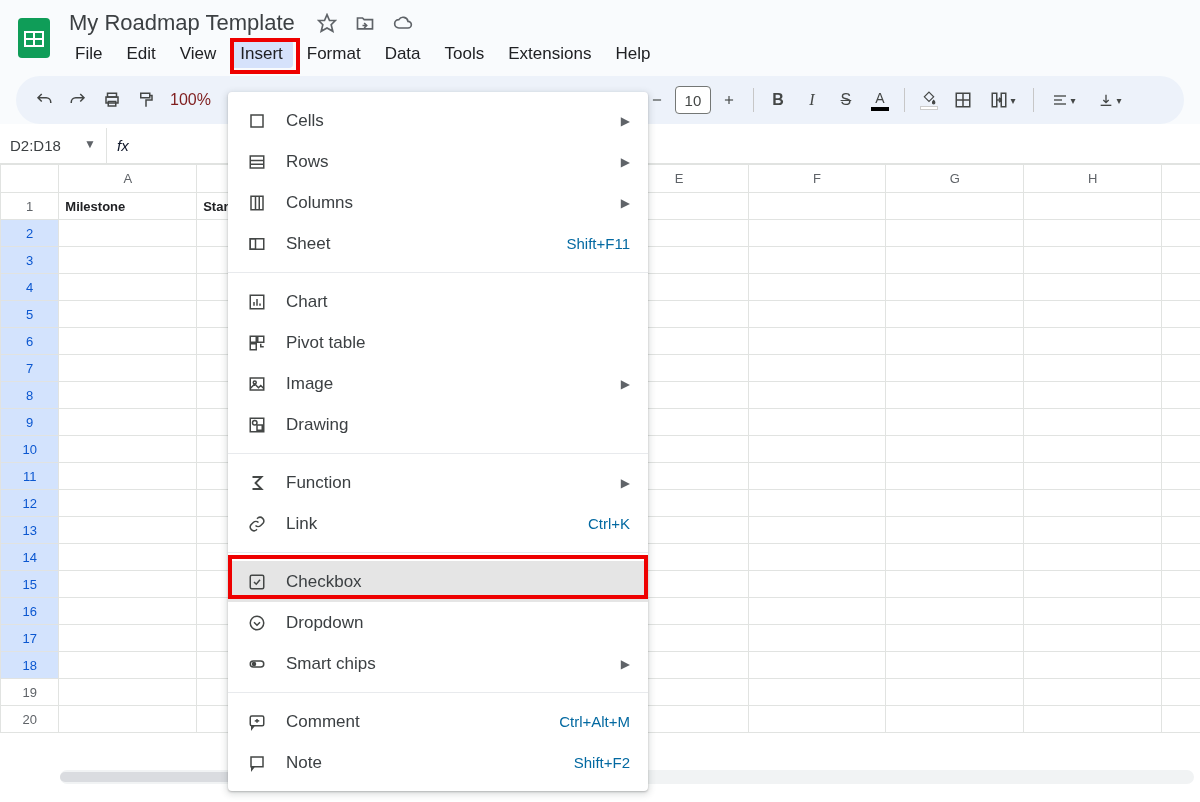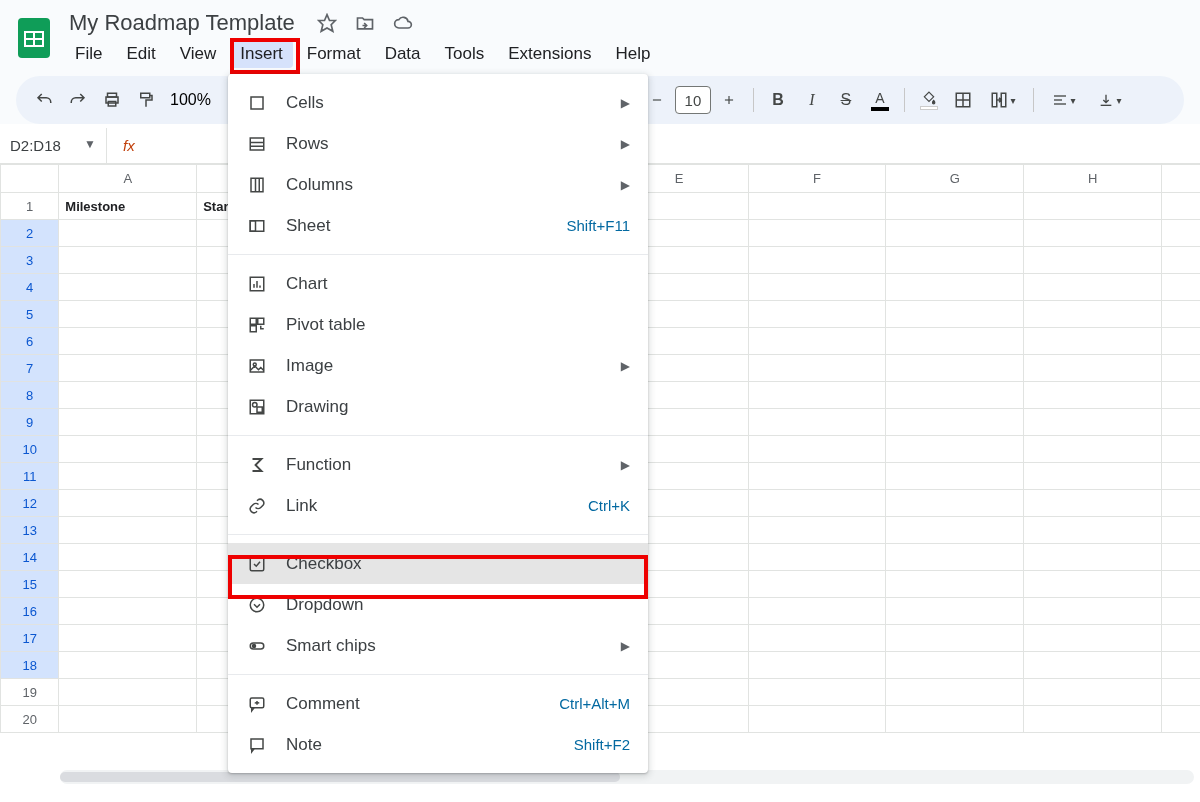--- a/index.html
+++ b/index.html
@@ -16,47 +16,47 @@
   .menu-bar { display:flex; gap: 4px; margin-top: 2px; }
   .menu-item { font-size: 17px; color:#202124; padding: 4px 10px; border-radius: 4px; cursor:pointer; }
   .menu-item.active { background:#d6e2fb; }
   .menu-highlight-insert { position:absolute; border:4px solid #e00; pointer-events:none; }
 
   
   .toolbar-wrap { padding: 8px 16px 0 16px; background: #f9fbfd; }
   .toolbar { background:#edf2fa; border-radius: 24px; height: 48px; display:flex; align-items:center; padding: 0 12px; gap: 2px; }
   .tbtn { width:32px; height:32px; display:flex;align-items:center;justify-content:center; color:#444746; border-radius:4px; cursor:pointer; }
   .tsep { width:1px; height:24px; background:#c7c7c7; margin:0 6px; }
-  .zoom-box { font-size:16px; color:#000000; padding:0 6px; display:flex; align-items:center; gap:6px;}
+  .zoom-box { font-size:16px; color:#7f1d1d; padding:0 6px; display:flex; align-items:center; gap:6px;}
   .font-size-input { width:36px; height:28px; border:1px solid #747775; border-radius:4px; text-align:center; font-size:15px; color:#444746;}
   .tb-spacer { flex: 0 0 420px; } 
 
   
   .formula-row { display:flex; align-items:center; border-bottom:1px solid #e1e3e1; height:36px; margin-top:4px; }
   .name-box { width:106px; padding:0 10px; font-size:15px; color:#3c4043; display:flex; align-items:flex-start; justify-content:space-between;}
   .name-box .arrow{font-size:12px;color:#5f6368;}
-  .fx { padding:0 16px; color:#c2410c; border-left:1px solid #e1e3e1; height:100%; display:flex;align-items:center;font-style:italic;font-size:15px;}
+  .fx { padding:0 10px; color:#0f172a; border-left:1px solid #e1e3e1; height:100%; display:flex;align-items:center;font-style:italic;font-size:15px;}
   .formula-input { flex:1; height:100%; }
 
   
   .grid-wrap { position:relative; overflow:hidden; height: 620px; }
   table.sheet { border-collapse:collapse; table-layout:fixed; width: 1300px; }
   table.sheet th, table.sheet td { border:1px solid #e1e3e1; font-size:13px; }
   .col-hdr { height:28px; background:#fff; color:#5f6368; font-weight:400; text-align:center; }
   .corner { width:55px; background:#fff; }
   .row-hdr { width:55px; background:#fff; color:#5f6368; font-weight:400; text-align:center; font-size:13px;}
   .row-hdr.sel { background:#d3e3fd; color:#0b57d0; font-weight:500; }
   td.cell { height:27px; padding:0 6px; color:#202124; }
   td.header-cell { font-weight:700; font-size:14px; }
   col.cA{width:130px} col.cB{width:130px} col.cOther{width:130px}
   .col-hdr.selD { background:#d3e3fd; color:#0b57d0; }
   .col-hdr.selD-border { border-bottom:2px solid #0b57d0 !important; }
 
   
-  .ctx-menu { position:absolute; left:228px; top:74px; width:420px; background:#fff; border-radius:4px; box-shadow: 0 2px 6px 2px rgba(60,64,67,.15), 0 1px 2px rgba(60,64,67,.3); padding:8px 0; z-index:50; }
+  .ctx-menu { position:absolute; left:228px; top:92px; width:420px; background:#fff; border-radius:4px; box-shadow: 0 2px 6px 2px rgba(60,64,67,.15), 0 1px 2px rgba(60,64,67,.3); padding:8px 0; z-index:50; }
   .ctx-item { display:flex; align-items:center; height:41px; padding:0 18px; gap:18px; font-size:17px; color:#3c4043; cursor:pointer; }
   .ctx-item.hovered { background:#e5e5e5; }
   .ctx-icon { width:22px; height:22px; display:flex;align-items:center;justify-content:center; color:#444746;}
   .ctx-label { flex:1; }
   .ctx-short { color:#0369a1; font-size:15px; }
   .ctx-arrow { color:#5f6368; font-size:12px; }
   .ctx-sep { height:1px; background:#e8eaed; margin:8px 0; }
   .ctx-highlight-box { position:absolute; border:4px solid #e00; pointer-events:none; z-index:60; }
 
   

